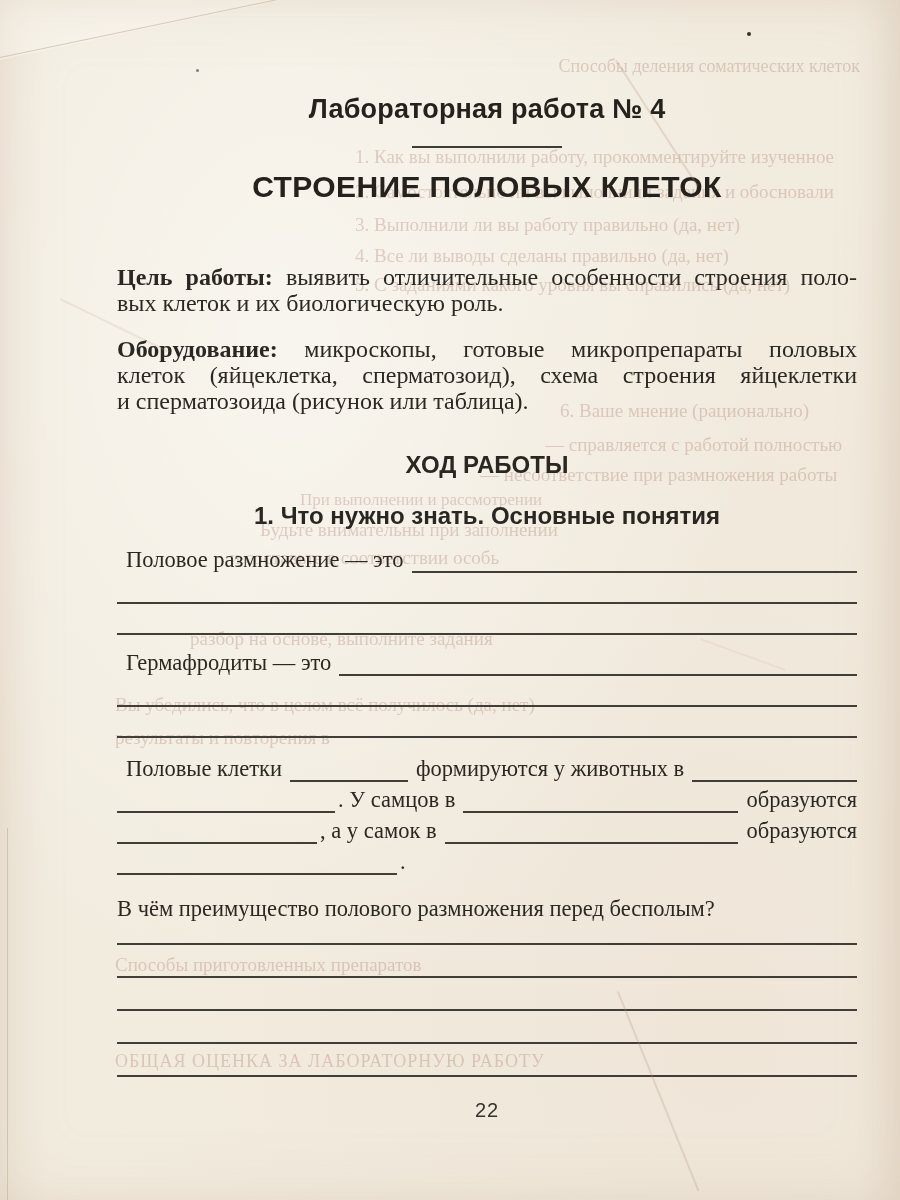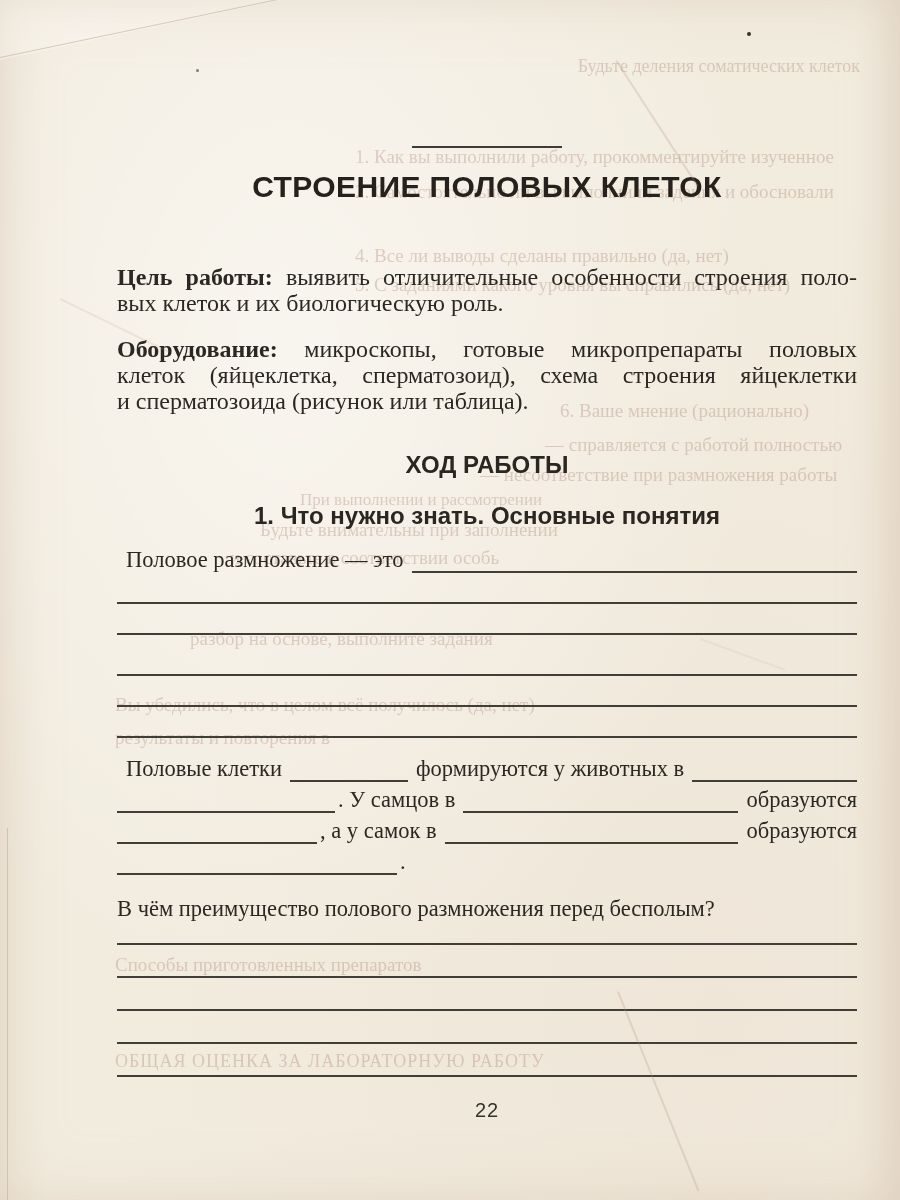--- a/index.html
+++ b/index.html
@@ -72,39 +72,41 @@
     box-shadow:inset 0 0 70px rgba(185,160,130,.16), inset -6px 0 26px rgba(195,165,145,.10);}
 </style>
 </head>
 <body>
 
 <div class="page">
 
   <div class="fold-corner"></div>
   <div class="fold-edge"></div>
 
-  <div class="ghost" style="top:56px;left:300px;width:560px;font-size:18px;text-align:right;">Будьте деления соматических клеток</div>
+  <div class="ghost" style="top:56px;left:300px;width:560px;font-size:18px;text-align:right;">Способы деления соматических клеток</div>
   <div class="ghost" style="top:146px;left:355px;width:505px;font-size:19px;">1. Как вы выполнили работу, прокомментируйте изученное</div>
   <div class="ghost" style="top:181px;left:355px;width:505px;font-size:19px;">2. Самостоятельно ли вы выполнили задания и обосновали</div>
+  <div class="ghost" style="top:214px;left:355px;width:480px;font-size:19px;">3. Выполнили ли вы работу правильно (да, нет)</div>
   <div class="ghost" style="top:245px;left:355px;width:470px;font-size:19px;">4. Все ли выводы сделаны правильно (да, нет)</div>
   <div class="ghost" style="top:274px;left:355px;width:500px;font-size:19px;">5. С заданиями какого уровня вы справились (да, нет)</div>
   <div class="ghost" style="top:400px;left:560px;width:300px;font-size:19px;">6. Ваше мнение (рационально)</div>
   <div class="ghost" style="top:434px;left:545px;width:325px;font-size:19px;">— справляется с работой полностью</div>
   <div class="ghost" style="top:464px;left:480px;width:385px;font-size:19px;">— несоответствие при размножения работы</div>
   <div class="ghost" style="top:490px;left:300px;width:380px;font-size:17px;">При выполнении и рассмотрении</div>
   <div class="ghost" style="top:519px;left:260px;width:400px;font-size:19px;">Будьте внимательны при заполнении</div>
   <div class="ghost" style="top:547px;left:230px;width:380px;font-size:19px;">и составьте в соответствии особь</div>
   <div class="ghost" style="top:628px;left:190px;width:460px;font-size:19px;">разбор на основе, выполните задания</div>
   <div class="ghost" style="top:694px;left:115px;width:640px;font-size:19px;">Вы убедились, что в целом всё получилось (да, нет)</div>
   <div class="ghost" style="top:727px;left:115px;width:330px;font-size:19px;">результаты и повторения в</div>
   <div class="ghost" style="top:954px;left:115px;width:400px;font-size:19px;">Способы приготовленных препаратов</div>
   <div class="ghost" style="top:1051px;left:115px;width:565px;font-size:18px;letter-spacing:1px;">ОБЩАЯ ОЦЕНКА ЗА ЛАБОРАТОРНУЮ РАБОТУ</div>
 
   <div class="content">
 
+    <div class="blk title">Лабораторная работа № 4</div>
     <div class="blk title-rule" style="width:150px;"></div>
     <div class="blk main-heading">СТРОЕНИЕ ПОЛОВЫХ КЛЕТОК</div>
 
     <div class="blk para p1">
       <span class="pline jl"><b>Цель работы:</b><span> выявить отличительные особенности строения поло-</span></span>
       <span class="pline">вых клеток и их биологическую роль.</span>
     </div>
 
     <div class="blk para p2">
       <span class="pline jl"><b>Оборудование:</b><span> микроскопы, готовые микропрепараты половых</span></span>
@@ -123,20 +125,21 @@
       <div class="frow">
           <span class="seg grow"></span>
         </div>
       <div class="frow">
           <span class="seg grow"></span>
         </div>
     </div>
 
     <div class="blk fill-b">
       <div class="frow">
+        <span class="ftext">Гермафродиты — это</span>
         <span class="seg grow"></span>
       </div>
       <div class="frow">
           <span class="seg grow"></span>
         </div>
       <div class="frow">
           <span class="seg grow"></span>
         </div>
     </div>
 

